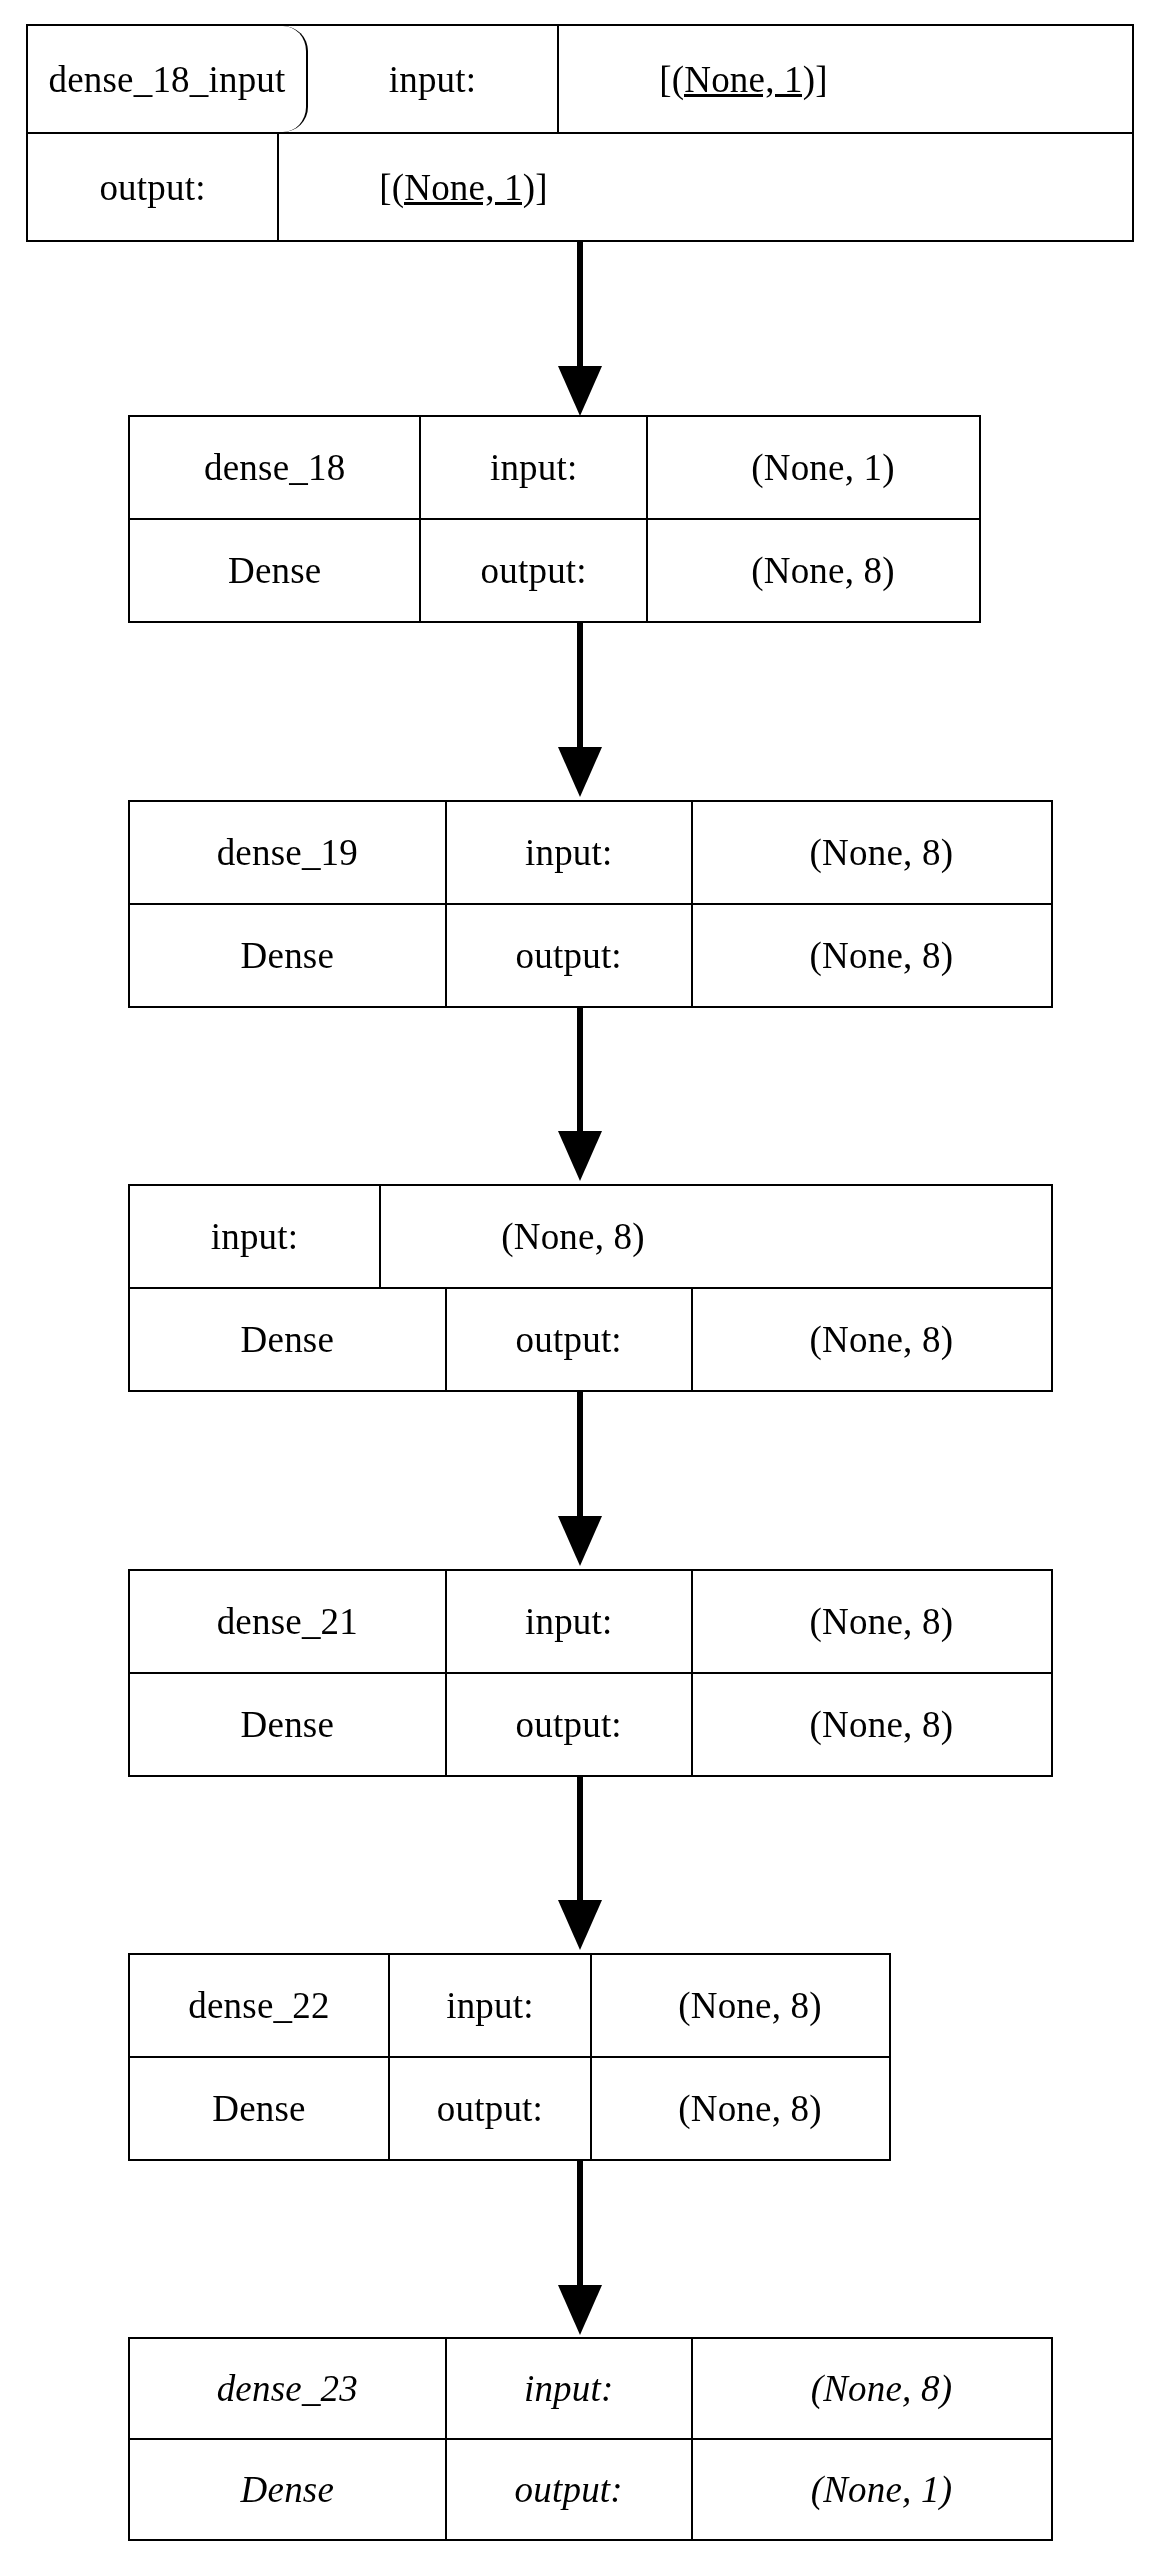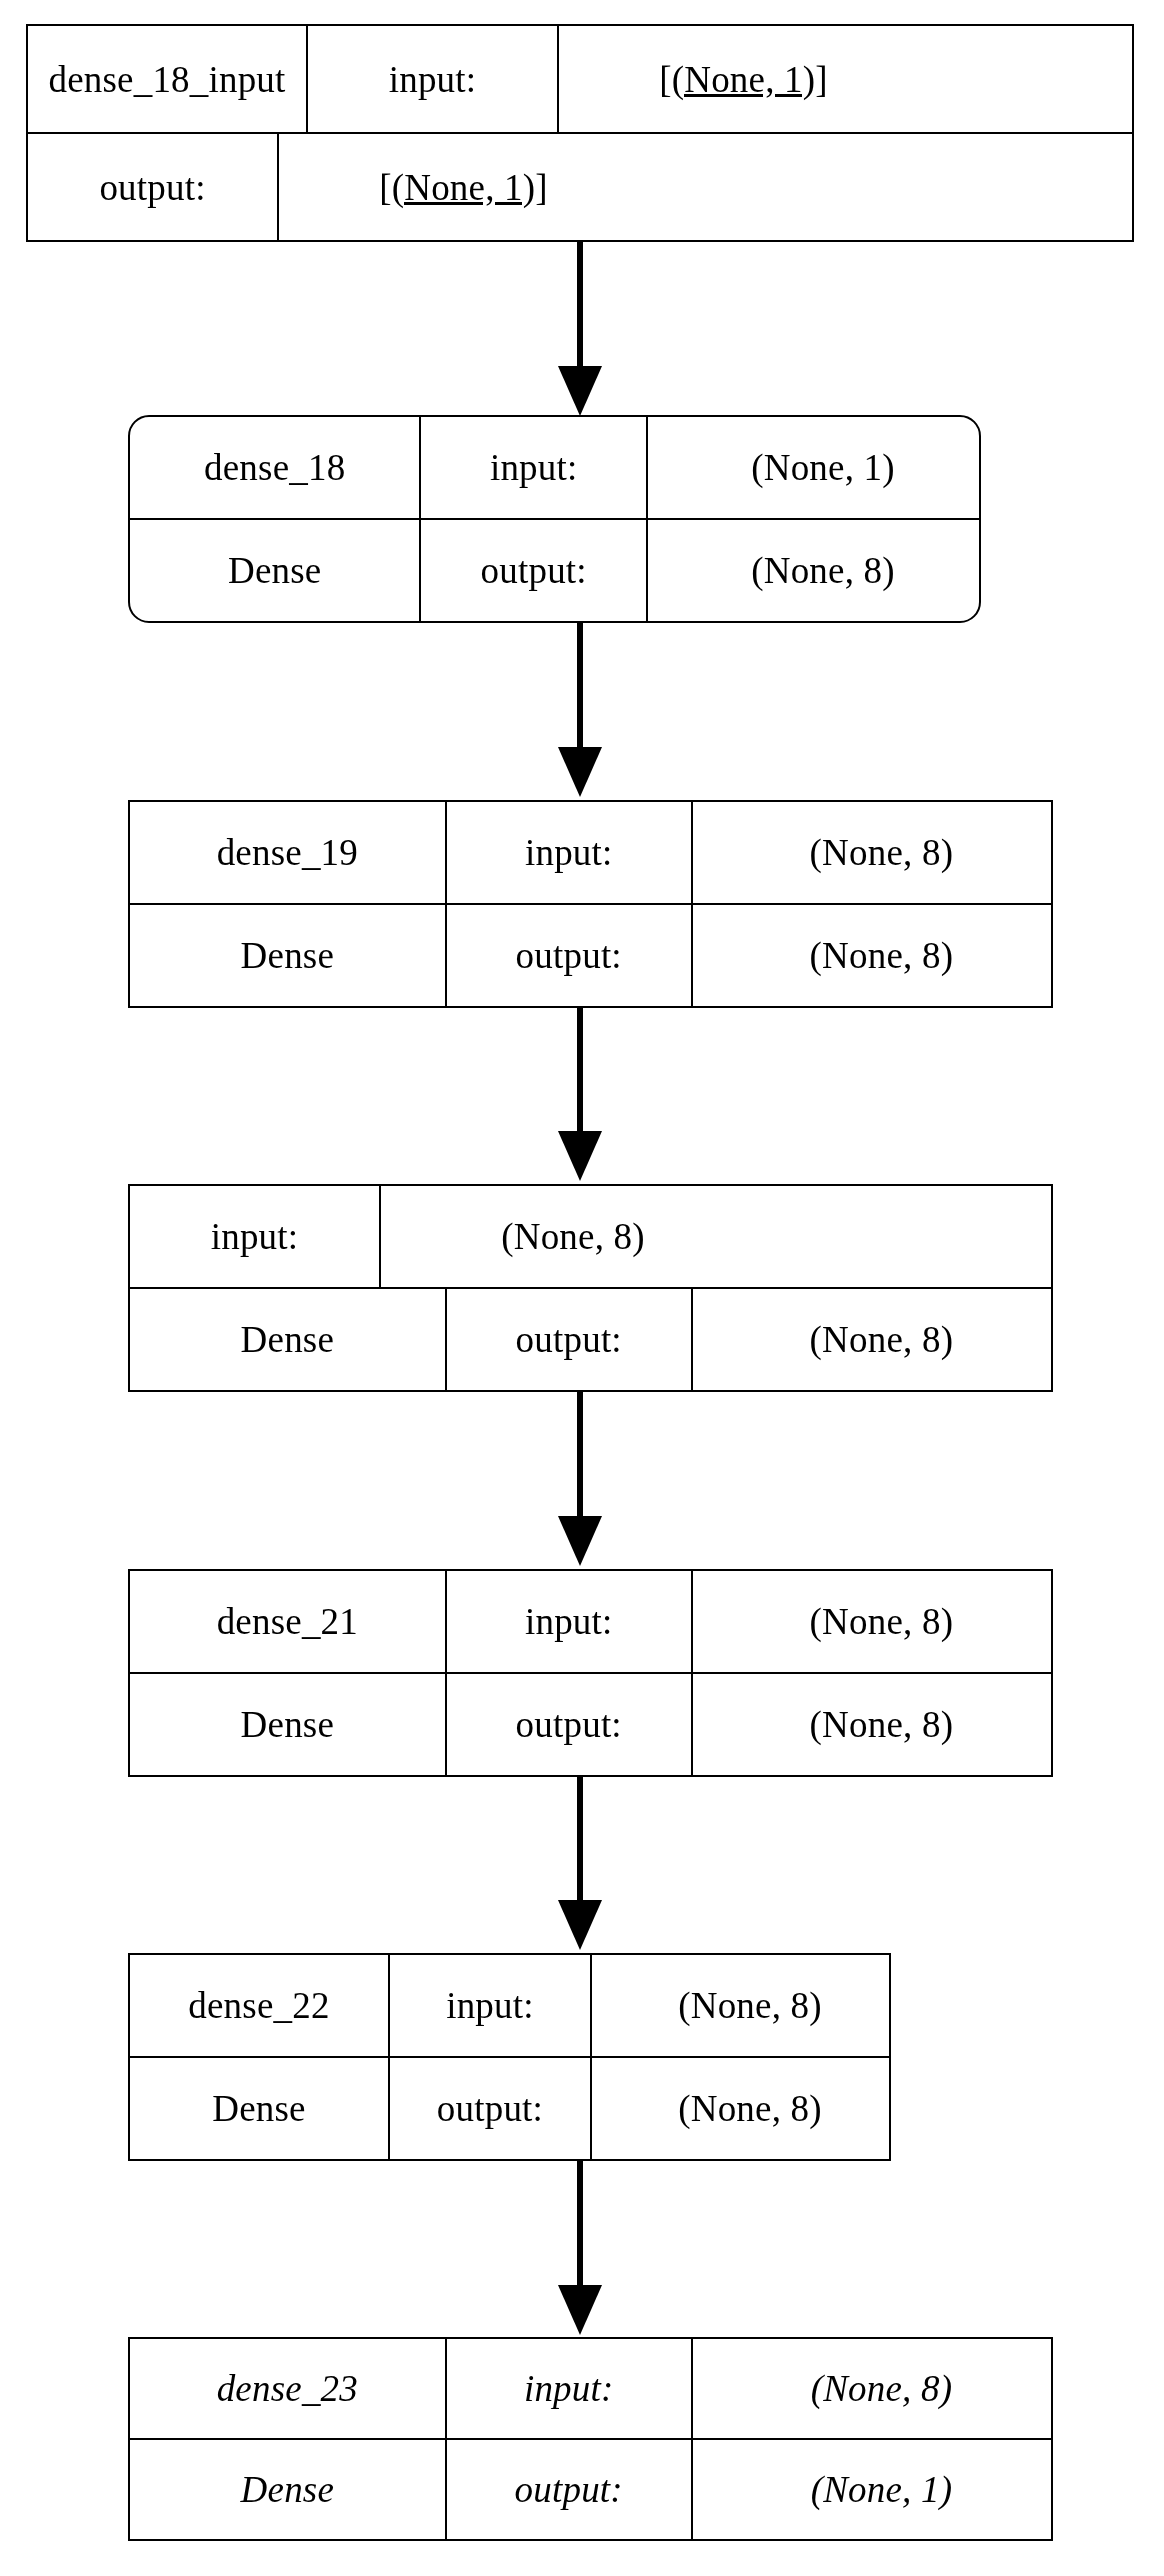--- a/index.html
+++ b/index.html
@@ -56,21 +56,21 @@
   .cell.c-name {
     border-right: 2.9px solid #000000;
   }
   .cell.c-io {
     border-right: 2.9px solid #000000;
   }
   .cell.c-shape {
   }
 
   
-  .node.input-node .c-name  { width: 280px; }
+  .node.input-node .c-name  { width: 280px; border-radius: 25px; }
   .node.input-node .c-io    { width: 251px; }
   .node.input-node .c-shape { width: 369px; text-decoration: underline; }
 
   
   .node.dense-node .c-name  { width: 323px; }
   .node.dense-node .c-io    { width: 251px; }
   .node.dense-node .c-shape { width: 346px; margin-left: 19px; }
 
   
   .edge {
@@ -134,21 +134,21 @@
       <div class="cell c-name">dense_18_input</div>
       <div class="cell c-io">input:</div>
       <div class="cell c-shape">[(None, 1)]</div>
     </div>
     <div class="node-row row-bottom">
       <div class="cell c-io">output:</div>
       <div class="cell c-shape">[(None, 1)]</div>
     </div>
   </div>
 
-  <div class="node dense-node" style="left:128px; top:415px; width:853px; height:208px;border-radius:21px;">
+  <div class="node dense-node" style="left:128px; top:415px; width:853px; height:208px;">
     <div class="node-row row-top">
       <div class="cell c-name">dense_18</div>
       <div class="cell c-io">input:</div>
       <div class="cell c-shape">(None, 1)</div>
     </div>
     <div class="node-row row-bottom">
       <div class="cell c-name">Dense</div>
       <div class="cell c-io">output:</div>
       <div class="cell c-shape">(None, 8)</div>
     </div>

